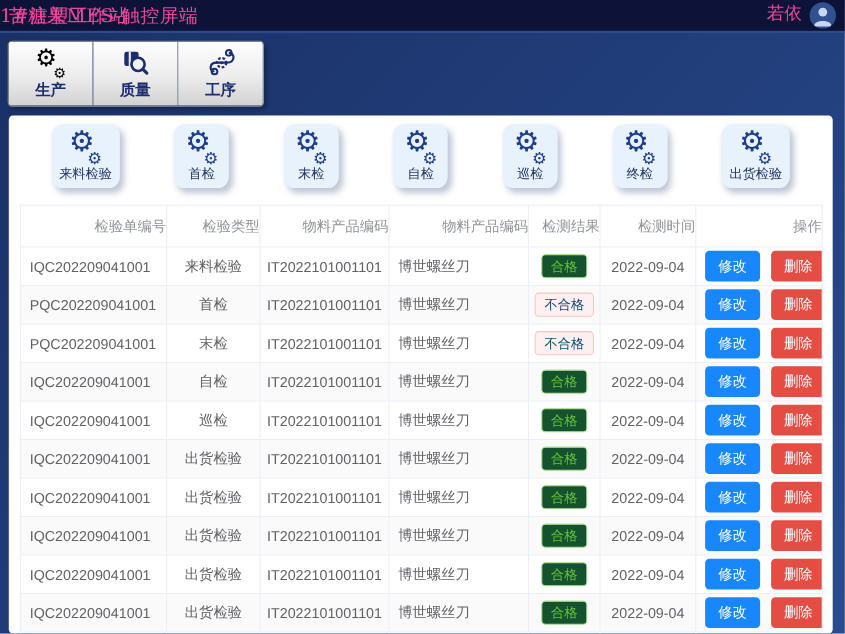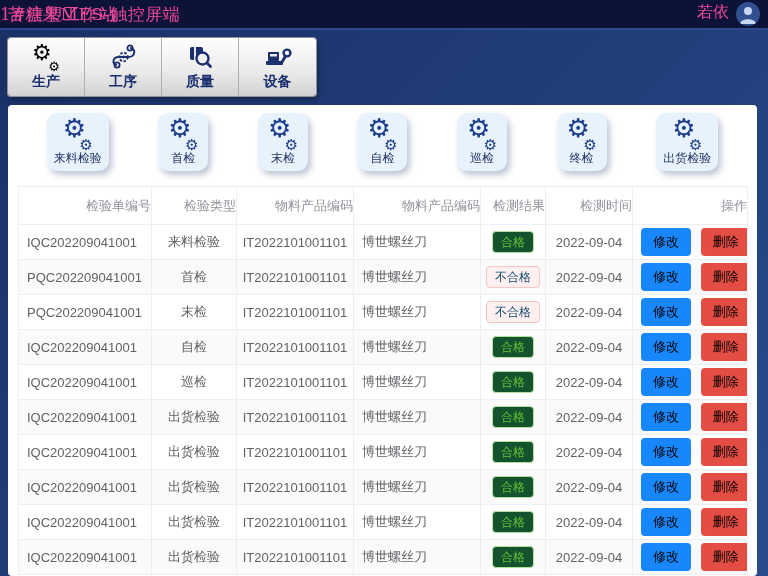--- a/index.html
+++ b/index.html
@@ -79,21 +79,21 @@
   }
   tbody tr:nth-child(even) td { background:#fafafa; }
   td.al, th.al { text-align:left; padding-left:8px; }
   .badge {
     display:inline-block; font-size:12px; line-height:16px;
     padding:2px 8px; border-radius:4px; border:1px solid transparent;
   }
   .badge.pass { color:#67c23a; background:#14532d; border-color:#b3e19d; }
   .badge.fail { color:#0c4a6e; background:#fef0f0; border-color:#f8c5c5; }
   .btn {
-    border:none; color:#000000; font-size:13px; padding:5px 12px;
+    border:none; color:#ffffff; font-size:13px; padding:5px 12px;
     border-radius:4px; margin:0 3px; cursor:pointer; font-family:inherit;
   }
   .btn.edit { background:#1787fb; }
   .btn.del  { background:#e34d44; }
 </style>
 </head>
 <body>
 
 <div class="topbar">
   <span class="app-title">苦糖果MES-触控屏端</span>
@@ -114,55 +114,43 @@
   <div class="nav-btn">
     <span class="nav-ico gear-duo">
       <span class="g-big">⚙</span>
         <span class="g-small">⚙</span>
     </span>
     <span class="nav-label">生产</span>
   </div>
 
   <div class="nav-btn">
     <span class="nav-ico">
+      <svg width="26" height="26" viewBox="0 0 26 26">
+        <rect x="3" y="3" width="13" height="13" rx="2" fill="#1b2f6e"></rect>
+        <rect x="7" y="3" width="2" height="13" fill="#e8e8e8"></rect>
+        <circle cx="15.5" cy="14.5" r="6" fill="#f2f2f2" stroke="#1b2f6e" stroke-width="2.4"></circle>
+        <line x1="20" y1="19" x2="23.5" y2="22.5" stroke="#1b2f6e" stroke-width="2.8" stroke-linecap="round"></line>
+      </svg>
+    </span>
+    <span class="nav-label">质量</span>
+  </div>
+
+  <div class="nav-btn">
+    <span class="nav-ico">
       <svg width="28" height="26" viewBox="0 0 28 26" fill="none">
         <path d="M21 4 C27 4 27 13 19 13 L10 13 C3 13 3 21 8 21" stroke="#1b2f6e" stroke-width="2"></path>
         <circle cx="21" cy="4" r="2.6" stroke="#1b2f6e" stroke-width="1.8" fill="none"></circle>
         <circle cx="8" cy="21" r="2.6" stroke="#1b2f6e" stroke-width="1.8" fill="none"></circle>
         <circle cx="14.5" cy="13" r="4.2" stroke="#1b2f6e" stroke-width="2" fill="none" stroke-dasharray="2.4 1.6"></circle>
         <circle cx="14.5" cy="13" r="1.4" fill="#1b2f6e"></circle>
       </svg>
     </span>
     <span class="nav-label">工序</span>
   </div>
 
-  <div class="nav-btn">
-    <span class="nav-ico">
-      <svg width="26" height="26" viewBox="0 0 26 26">
-        <rect x="3" y="3" width="13" height="13" rx="2" fill="#1b2f6e"></rect>
-        <rect x="7" y="3" width="2" height="13" fill="#e8e8e8"></rect>
-        <circle cx="15.5" cy="14.5" r="6" fill="#f2f2f2" stroke="#1b2f6e" stroke-width="2.4"></circle>
-        <line x1="20" y1="19" x2="23.5" y2="22.5" stroke="#1b2f6e" stroke-width="2.8" stroke-linecap="round"></line>
-      </svg>
-    </span>
-    <span class="nav-label">质量</span>
-  </div>
-
-  <div class="nav-btn">
-    <span class="nav-ico">
-      <svg width="28" height="26" viewBox="0 0 28 26">
-        <rect x="2" y="17" width="17" height="4" rx="1" fill="#1b2f6e"></rect>
-        <rect x="4" y="8" width="11" height="9" rx="1" fill="#1b2f6e"></rect>
-        <rect x="6" y="10" width="7" height="2.5" fill="#e8e8e8"></rect>
-        <circle cx="23" cy="9" r="3.4" stroke="#1b2f6e" stroke-width="2.4" fill="none"></circle>
-        <line x1="21.5" y1="12" x2="17.5" y2="19" stroke="#1b2f6e" stroke-width="2.8" stroke-linecap="round"></line>
-      </svg>
-    </span>
-    <span class="nav-label">设备</span>
-  </div>
 
 </div>
 
 <div class="panel">
 
   <div class="tabs">
     <div class="tab-card">
       <span class="tab-ico">
           <span class="g-big">⚙</span>
           <span class="g-small">⚙</span>

